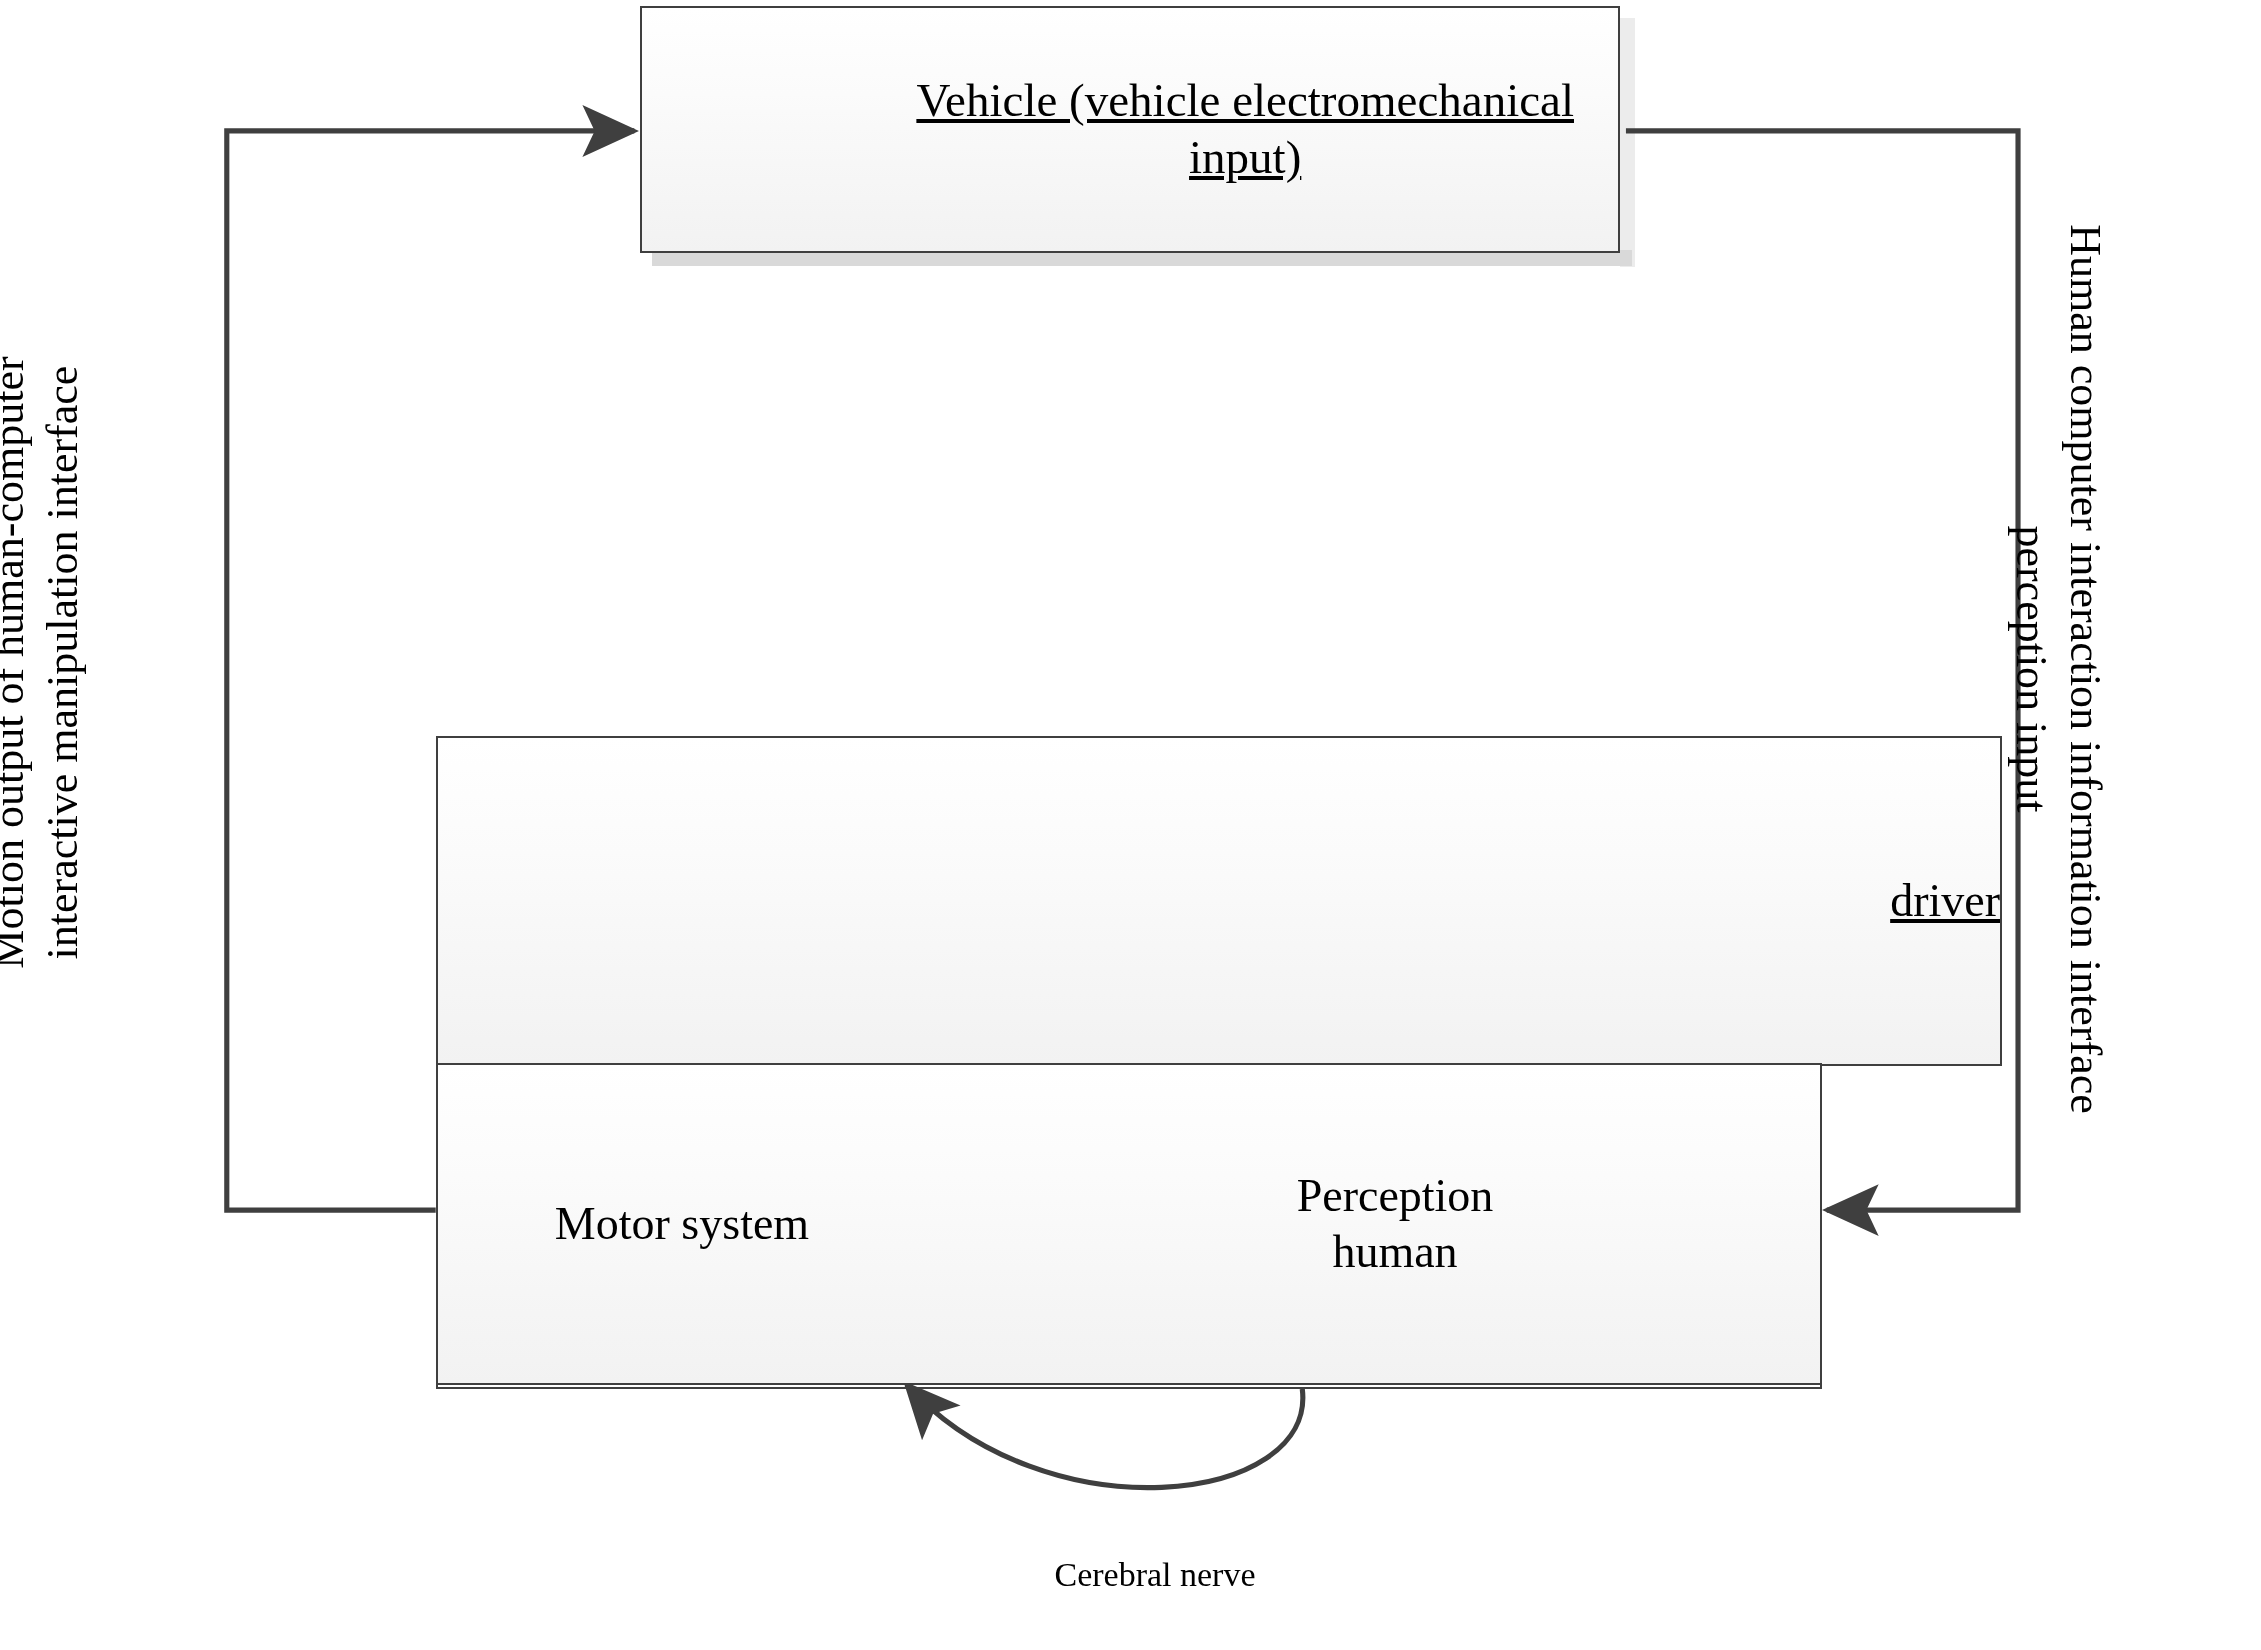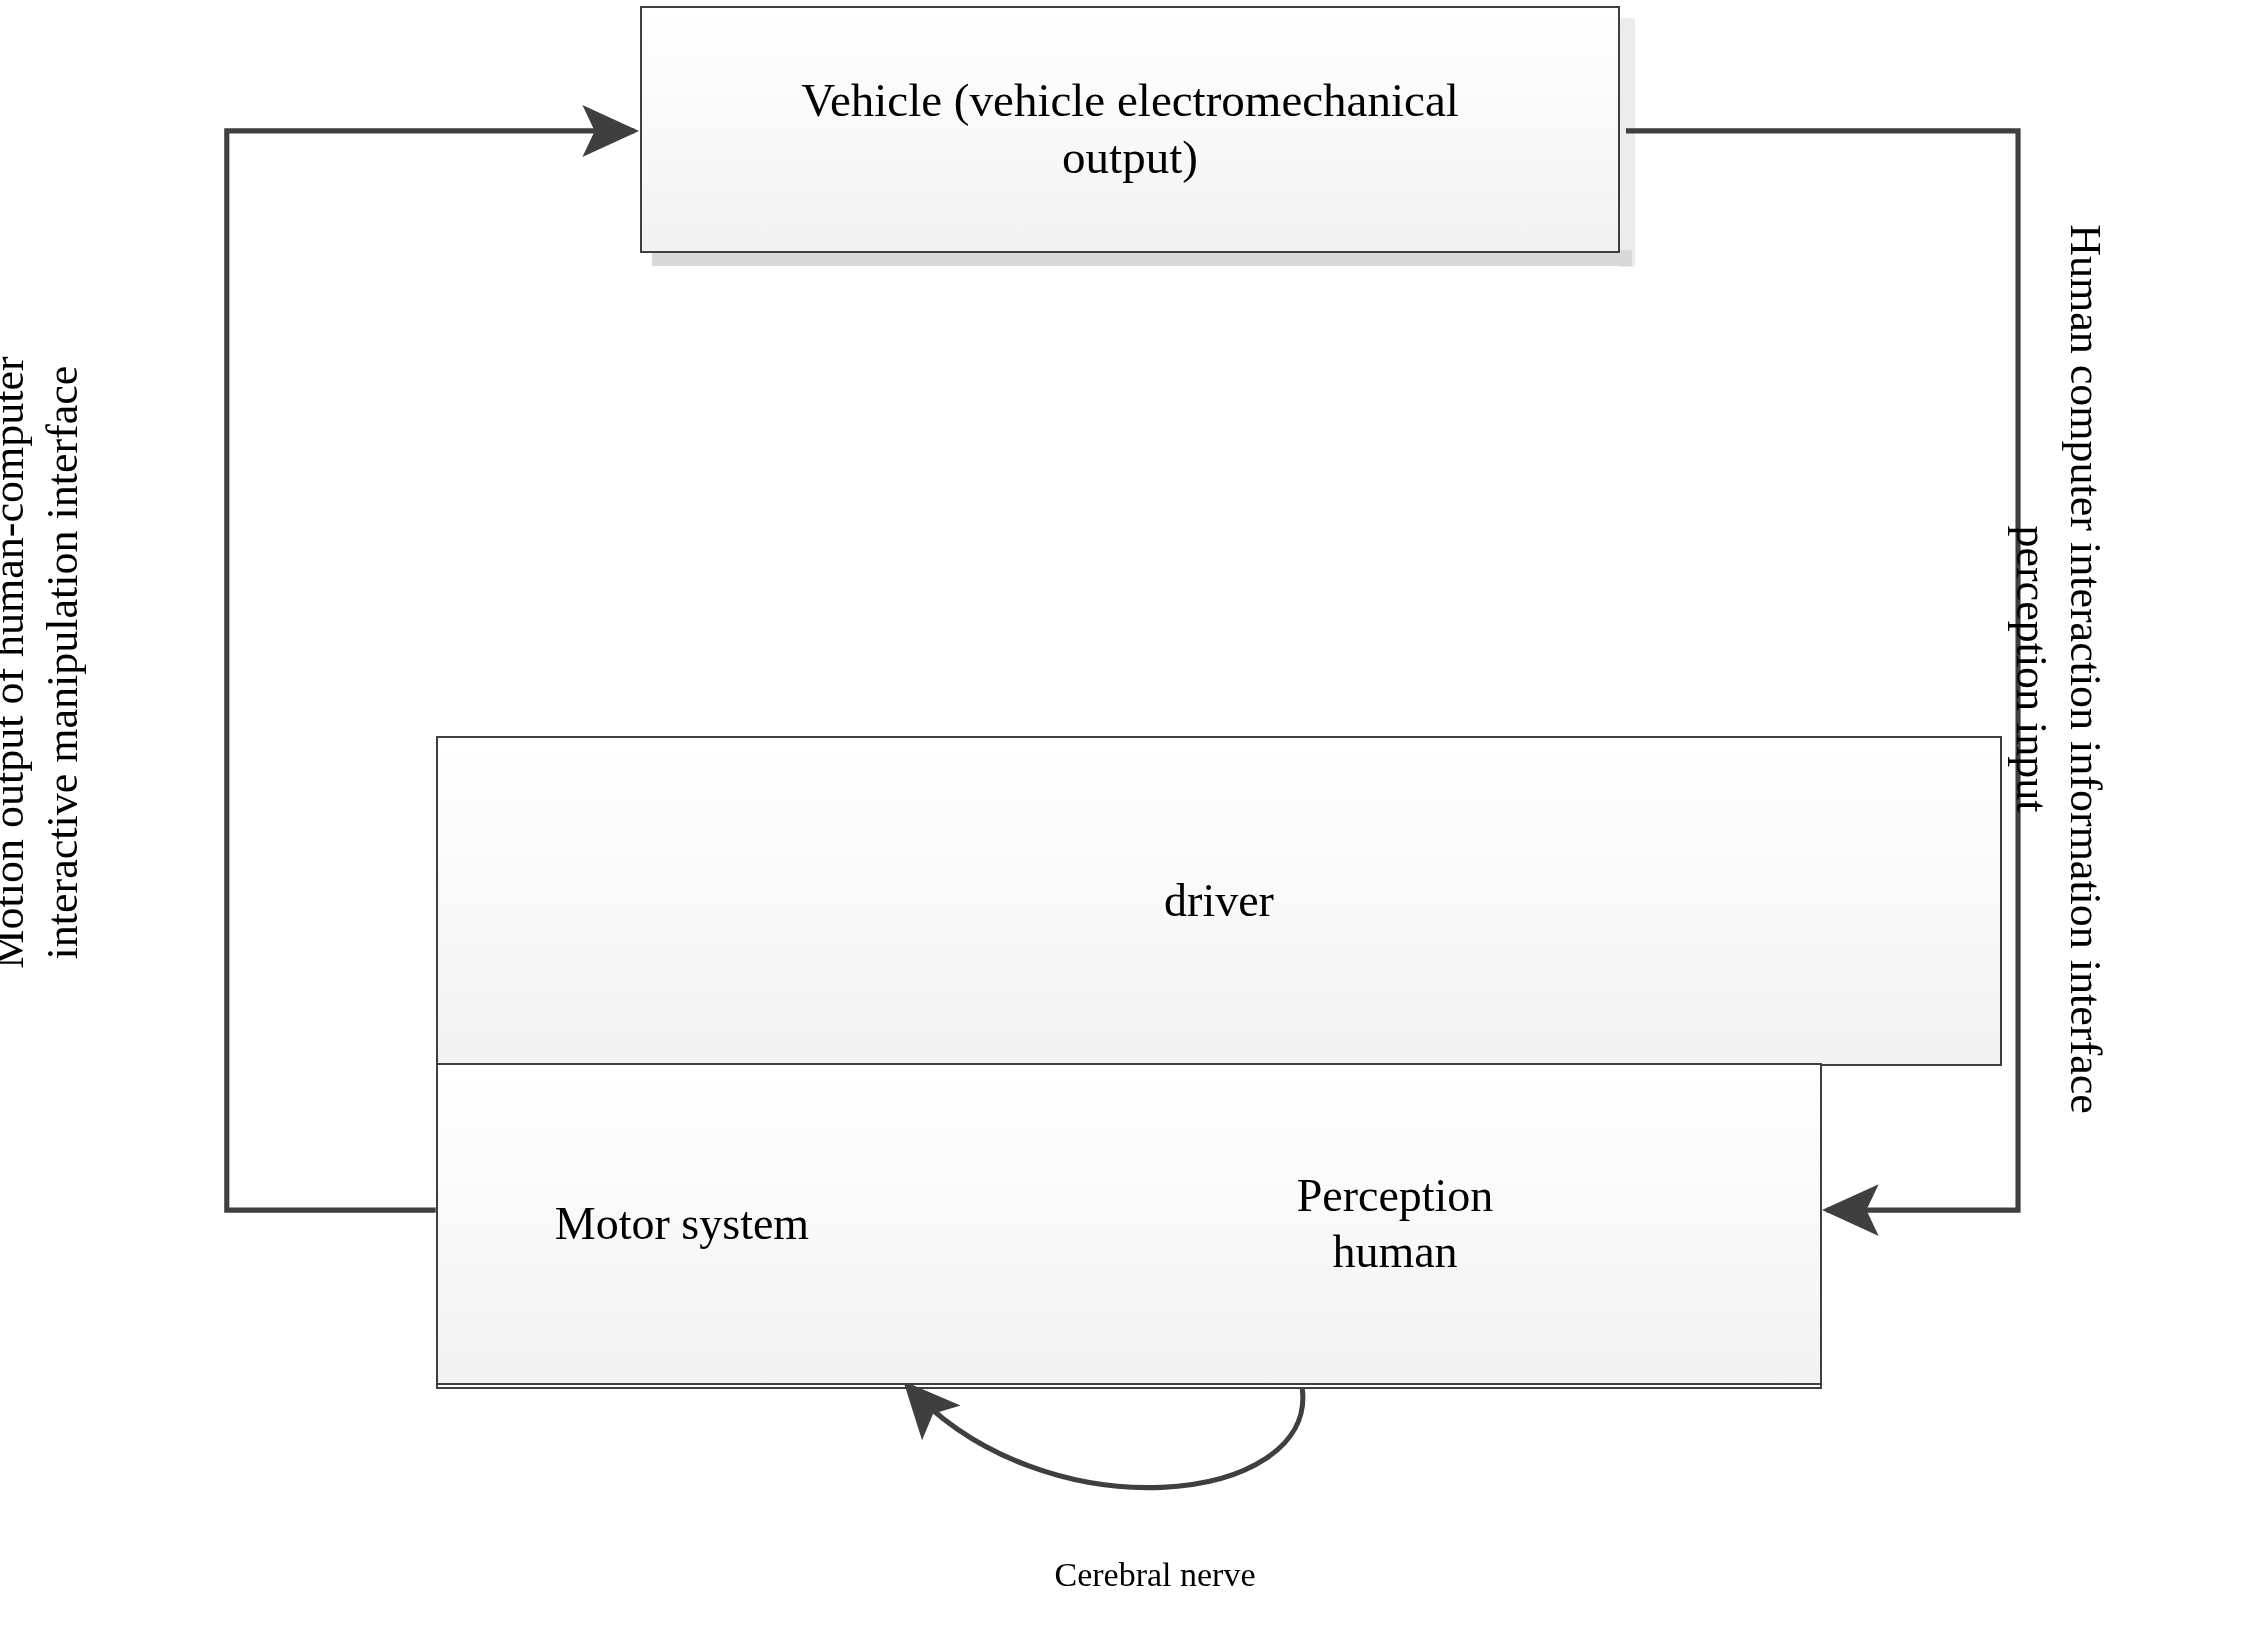--- a/index.html
+++ b/index.html
@@ -20,23 +20,24 @@
   }
 
   
   .node {
     position: absolute;
     box-sizing: border-box;
     border: 2.9px solid #3f3f3f;
     background: linear-gradient(to bottom, #ffffff 0%, #fbfbfb 35%, #f2f2f2 100%);
     display: flex;
     align-items: center;
-    justify-content: center;
+    justify-content: flex-end;
     text-align: center;
     line-height: 1.22;
+    text-decoration: underline;
   }
 
   
   #vehicle-box {
     left: 640px;
     top: 5.9px;
     width: 980px;
     height: 247px;
     font-size: 47px;
     z-index: 5;
@@ -172,21 +173,21 @@
 
     <path d="M 1770 1888 C 1790 2045 1420 2090 1232 1882" fill="none" stroke="#3f3f3f" stroke-width="7" marker-end="url(#arrowR)"></path>
   </svg>
 
   <div id="vehicle-shadow2"></div>
   <div id="vehicle-shadow"></div>
 
   <div class="node" id="vehicle-box">
     <div class="vtext">
       <div>Vehicle (vehicle electromechanical</div>
-      <div>output)</div>
+      <div>input)</div>
     </div>
   </div>
 
   <div id="driver-outer"></div>
 
   <div class="node" id="driver-box">
     <div>
       <div>driver</div>
     </div>
   </div>

